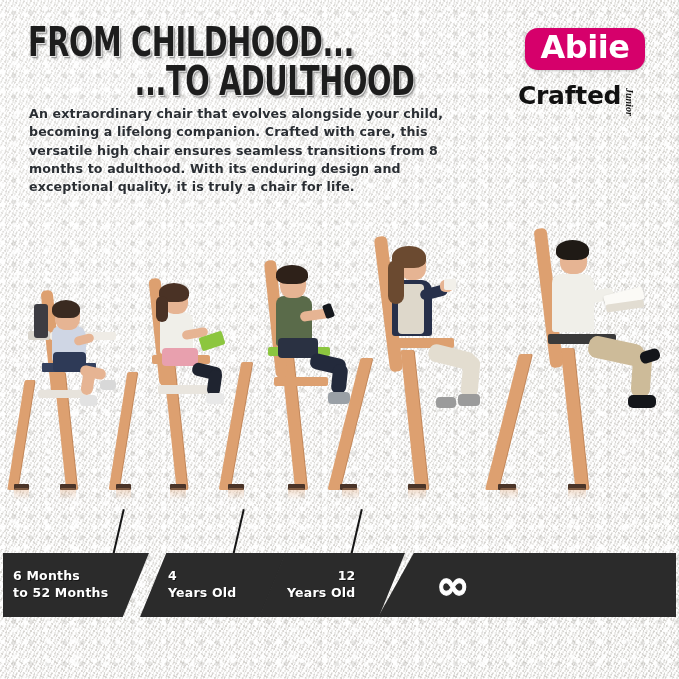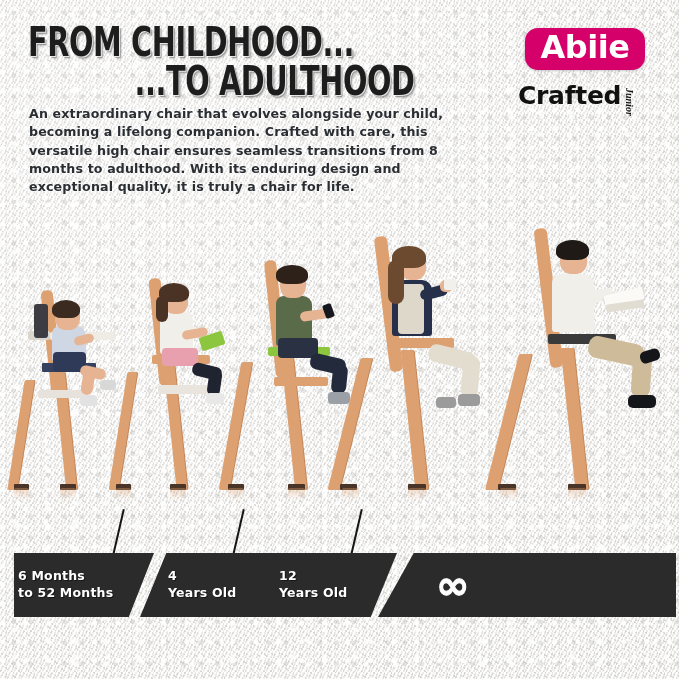--- a/index.html
+++ b/index.html
@@ -138,29 +138,29 @@
     color:#fff;
   }
   .seg-label{
     font-family:"DejaVu Sans","Liberation Sans",sans-serif;
     font-weight:bold;font-size:12.5px;
     line-height:1.35;
     letter-spacing:.2px;
     text-shadow:1px 1px 0 rgba(0,0,0,.5);
     white-space:pre-line;
   }
-  .seg1{left:14px;width:136px;
+  .seg1{left:3px;width:136px;
     clip-path:polygon(0 0,100% 0,82% 100%,0 100%);
-    padding-left:4px;}
+    padding-left:10px;}
   .seg2{left:140px;width:118px;
     clip-path:polygon(18% 0,100% 0,82% 100%,0 100%);
     padding-left:28px;}
-  .seg3{left:251px;width:118px;
+  .seg3{left:259px;width:118px;
     clip-path:polygon(18% 0,100% 0,82% 100%,0 100%);
-    padding-left:28px;}
+    padding-left:28px;text-align:right;}
   .seg4{left:378px;width:298px;
     clip-path:polygon(12% 0,100% 0,100% 100%,0 100%);
     padding-left:0;justify-content:flex-start;}
   .inf{
     margin-left:58px;
     font-family:"DejaVu Sans","Liberation Sans",sans-serif;
     font-size:40px;line-height:.8;color:#fff;font-weight:bold;
     -webkit-text-stroke:1px #fff;
   }
   .diag{

